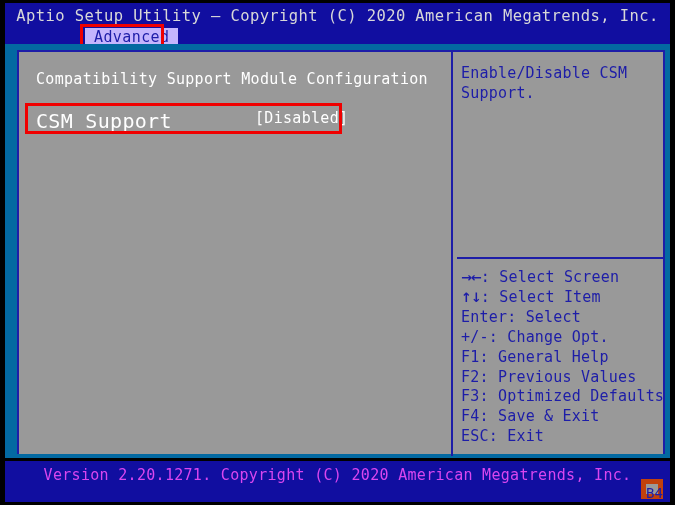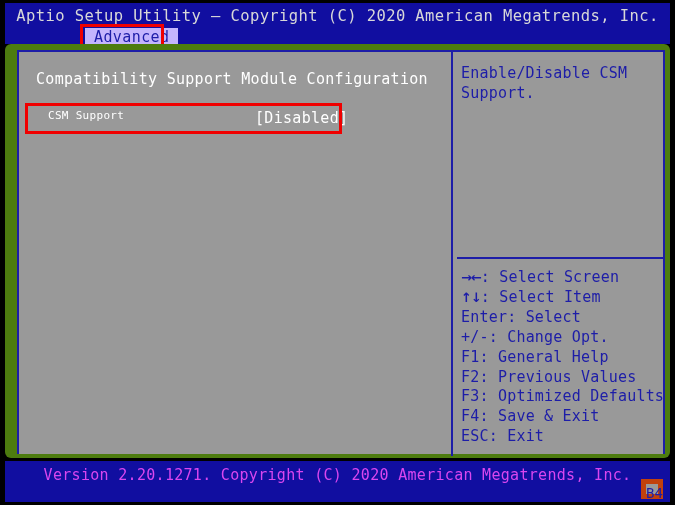--- a/index.html
+++ b/index.html
@@ -74,22 +74,21 @@
     pointer-events: none;
   }
 
   
   #body-area {
     position: absolute;
     left: 5px;
     top: 44px;
     width: 665px;
     height: 414px;
-    background: #4d7c0f;
-    border-radius: 6px;
+    background: #0369a1;
   }
 
   
   #content-frame {
     position: absolute;
     left: 12px;
     top: 6px;
     width: 648px;
     height: 404px;
     border: 2px solid #1d1da8;
@@ -128,24 +127,24 @@
   }
   #csm-row {
     position: absolute;
     left: 17px;
     top: 57px;
     width: 300px;
     height: 20px;
   }
   #csm-label {
     position: absolute;
-    left: 12px;
+    left: 0px;
     top: 0px;
     color: #ffffff;
-    font-size: 11px;
+    font-size: 20px;
     letter-spacing: 0.3px;
     white-space: nowrap;
   }
   #csm-value {
     position: absolute;
     left: 219px;
     top: 0px;
     color: #ffffff;
     font-size: 15px;
     letter-spacing: 0.3px;

